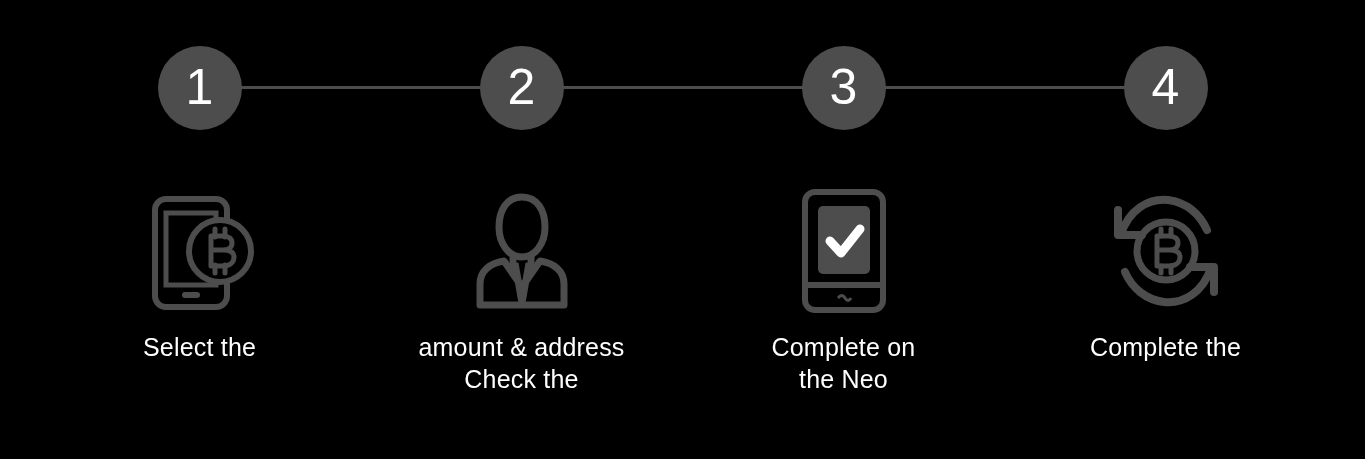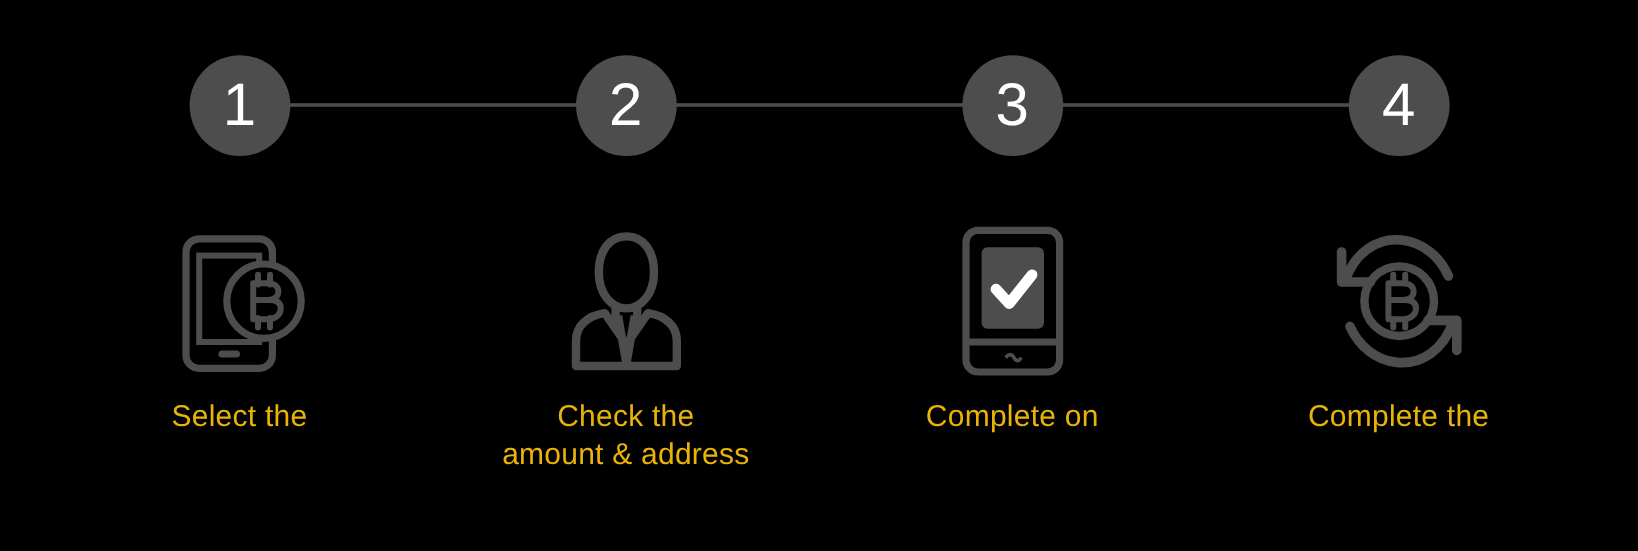--- a/index.html
+++ b/index.html
@@ -71,21 +71,21 @@
     display:flex;
     align-items:center;
     justify-content:center;
   }
   .icon-slot svg { display:block; }
 
   
   .caption {
     margin-top:18px;
     text-align:center;
-    color:#eab308;
+    color:#ffffff;
     font-size:25px;
     line-height:32px;
     font-weight:400;
     letter-spacing:0.2px;
     white-space:nowrap;
   }
   .caption .ln { display:block; }
 </style>
 </head>
 <body>
@@ -128,40 +128,41 @@
       <div class="icon-slot">
         <svg width="112" height="120" viewBox="0 0 112 120" fill="none">
           <path d="M56 6 C41 6 33 19 33 36 C33 53 43 66 56 66 C69 66 79 53 79 36 C79 19 71 6 56 6 Z" stroke="#4d4d4d" stroke-width="7" fill="none"></path>
           <path d="M47 64 L47 74 M65 64 L65 74" stroke="#4d4d4d" stroke-width="7" stroke-linecap="round"></path>
           <path d="M14 114 L14 93 C14 80 24 72 38 70 L56 96 L74 70
                    C88 72 98 80 98 93 L98 114 Z" stroke="#4d4d4d" stroke-width="7" fill="none" stroke-linejoin="round"></path>
           <path d="M49 72 L56 112 L63 72" stroke="#4d4d4d" stroke-width="7" fill="none" stroke-linejoin="round"></path>
         </svg>
       </div>
       <div class="caption">
+        <span class="ln">amount &amp; address</span>
         <span class="ln">Check the</span>
-        <span class="ln">amount &amp; address</span>
       </div>
     </div>
 
     <div class="step s3">
       <div class="bubble">
         <span>3</span>
       </div>
       <div class="icon-slot">
         <svg width="104" height="126" viewBox="0 0 104 126" fill="none">
           <rect x="13" y="4" width="78" height="118" rx="10" ry="10" stroke="#4d4d4d" stroke-width="6" fill="none"></rect>
           <line x1="13" y1="97" x2="91" y2="97" stroke="#4d4d4d" stroke-width="6"></line>
           <rect x="26" y="18" width="52" height="68" rx="5" ry="5" fill="#4d4d4d"></rect>
           <path d="M38 53 L49 65 L68 41" stroke="#ffffff" stroke-width="9" fill="none" stroke-linecap="round" stroke-linejoin="round"></path>
           <path d="M46 110 q4 -5 7 0 q3 5 6 0" stroke="#4d4d4d" stroke-width="3" fill="none"></path>
         </svg>
       </div>
       <div class="caption">
         <span class="ln">Complete on</span>
+        <span class="ln">the Neo</span>
       </div>
     </div>
 
     <div class="step s4">
       <div class="bubble">
         <span>4</span>
       </div>
       <div class="icon-slot">
         <svg width="122" height="122" viewBox="0 0 122 122" fill="none">
           <path d="M16 44 C24 20 43 8 63 10 C81 12 95 24 102 40" stroke="#4d4d4d" stroke-width="8" fill="none" stroke-linecap="round"></path>

